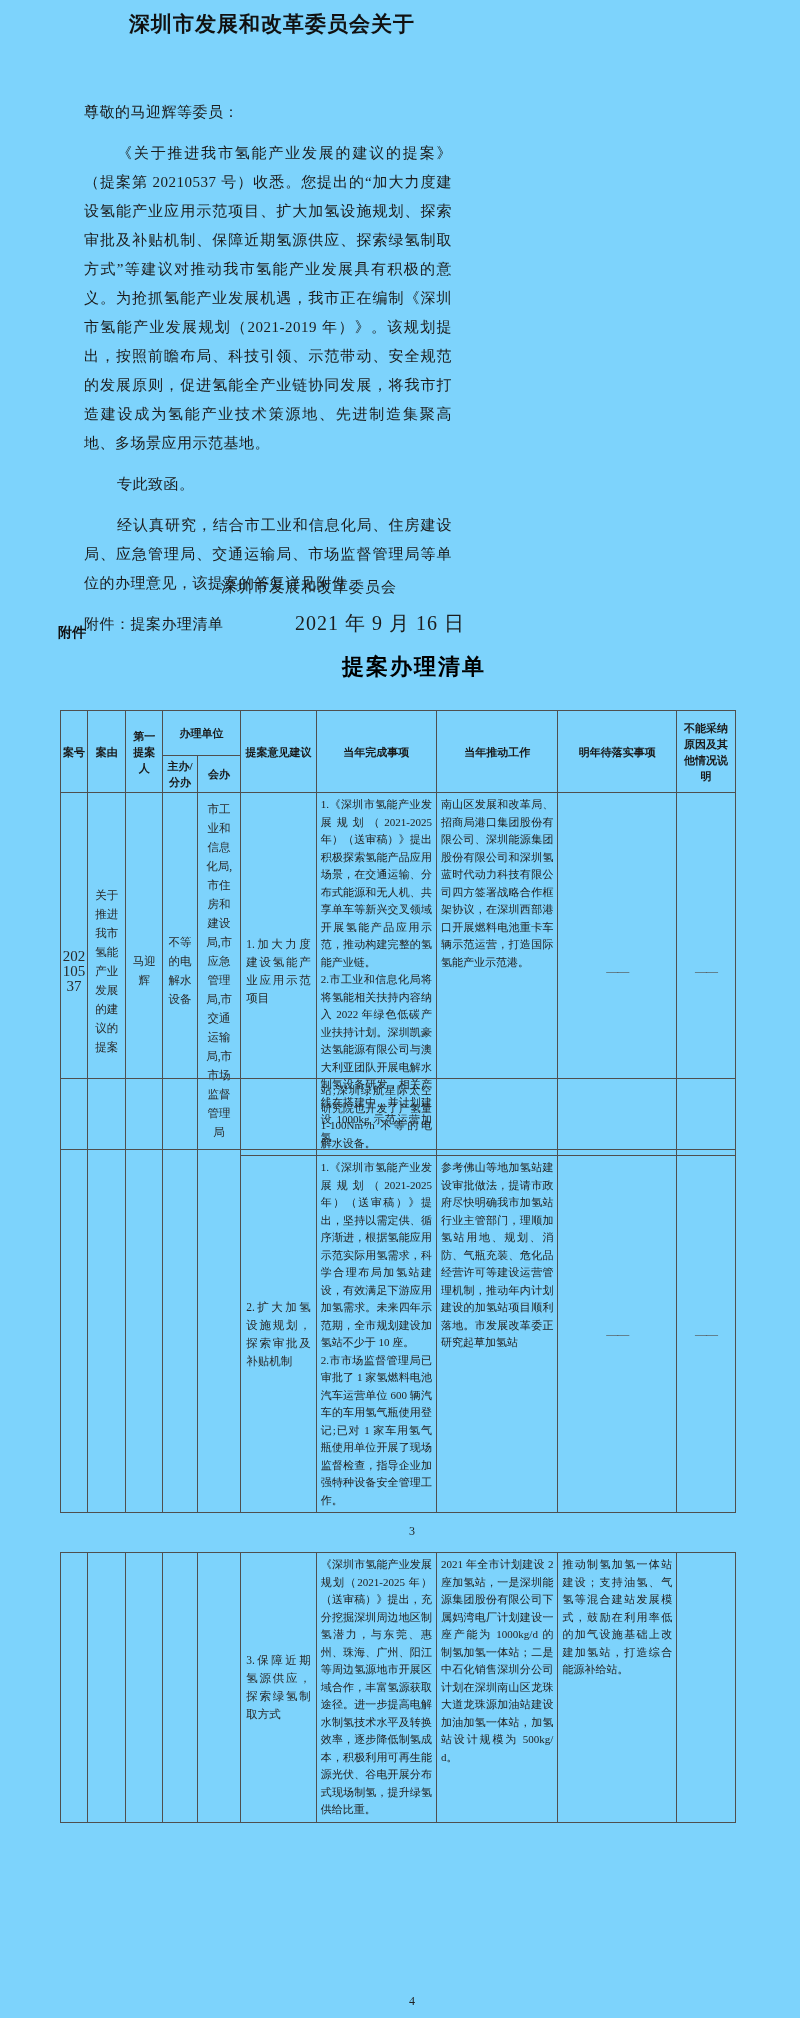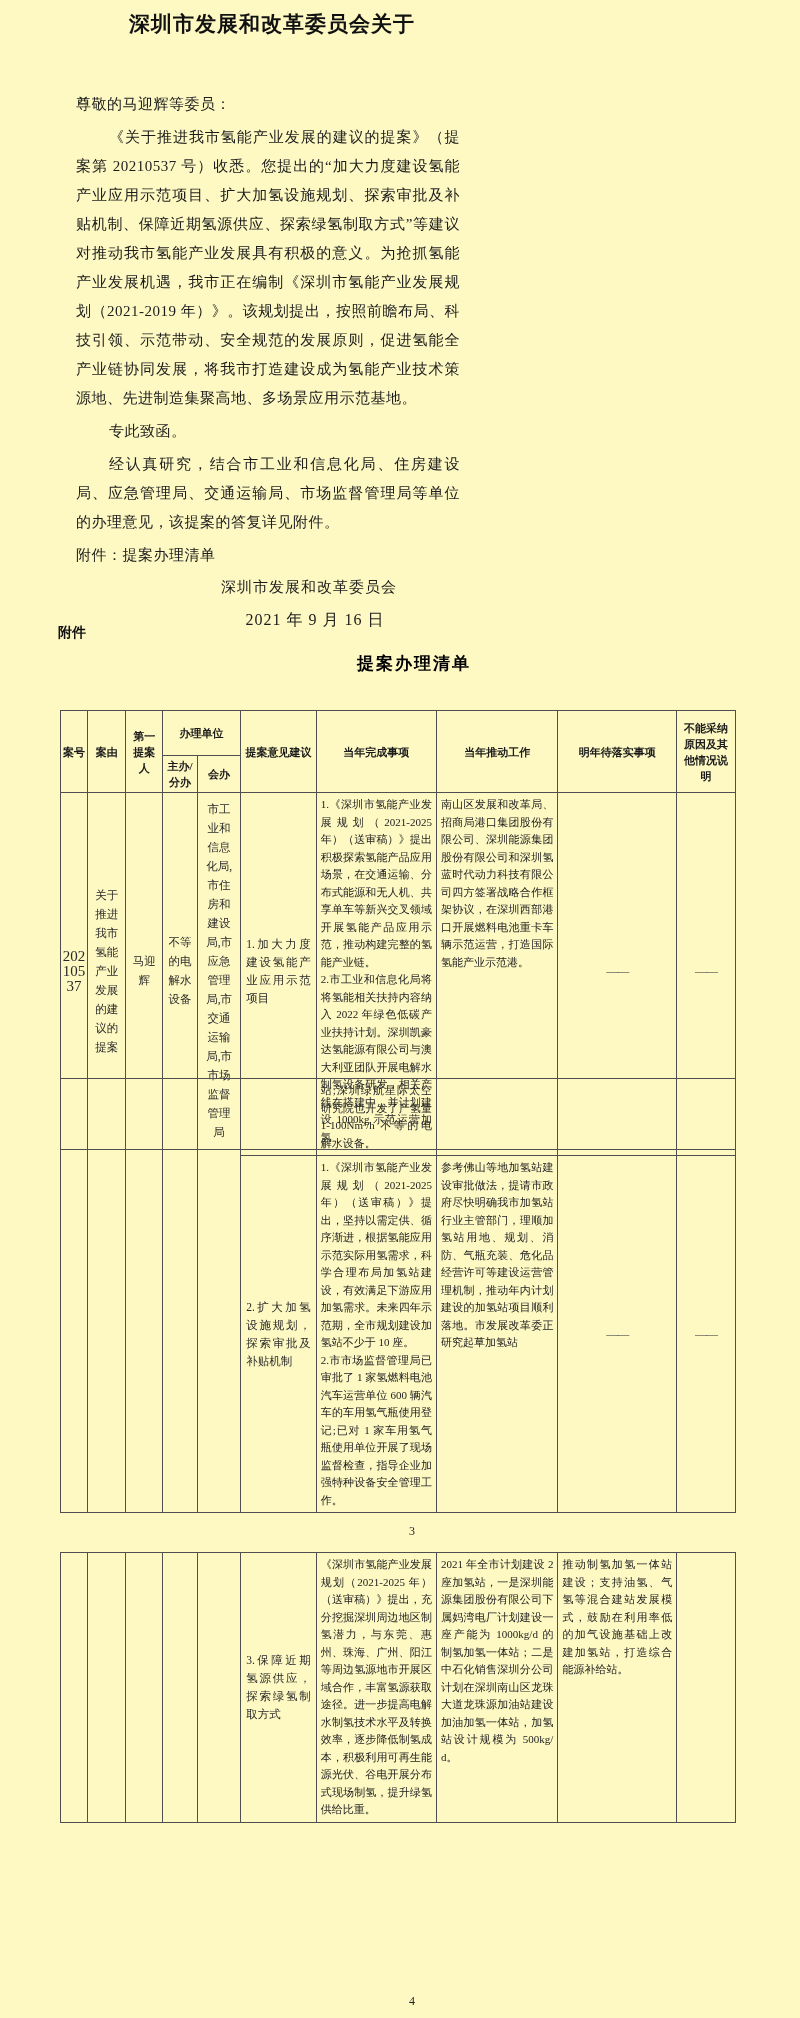--- a/index.html
+++ b/index.html
@@ -1,35 +1,35 @@
 <!DOCTYPE html>
 <html><head>
 <meta charset="utf-8">
 <style>
   html,body{margin:0;padding:0;background:#ffffff;}
   *{box-sizing:border-box;}
   .canvas{
-    position:relative;width:800px;height:2018px;margin:0 auto;background:#fef9c3;
+    position:relative;width:800px;height:2018px;margin:0 auto;background:#7dd3fc;
     font-family:"Liberation Serif","DejaVu Serif",serif;color:#1c1c1c;overflow:hidden;
   }
   
   .letter-title{position:absolute;top:10px;left:0;width:544px;text-align:center;
     font-size:21px;font-weight:bold;line-height:29px;letter-spacing:1px;color:#111;}
   .letter-body{position:absolute;top:86px;left:72px;width:392px;
     font-size:15px;line-height:29px;letter-spacing:.5px;text-align:justify;}
-  .letter-body p{margin:4px;}
+  .letter-body p{margin:12px;}
   .para{text-indent:2.2em;}
   .attach-note{margin-left:3.6em;}
   .signature{position:absolute;top:578px;left:159px;width:300px;text-align:center;
     font-size:15px;letter-spacing:1px;}
-  .sign-date{position:absolute;top:610px;left:165px;width:300px;text-align:center;
-    font-size:16px;letter-spacing:1px;}
+  .sign-date{position:absolute;top:610px;left:165px;width:300px;text-align:right;
+    font-size:20px;letter-spacing:1px;}
   .attach-label{position:absolute;top:624px;left:58px;font-size:14px;font-weight:bold;color:#111;}
   .table-title{position:absolute;top:652px;left:28px;width:772px;text-align:center;
-    font-size:17px;font-weight:bold;letter-spacing:2px;color:#000;}
+    font-size:22px;font-weight:bold;letter-spacing:2px;color:#000;}
   
   table.grid{position:absolute;left:60px;width:676px;border-collapse:collapse;table-layout:fixed;
     border:1px solid #3a3a3a;}
   table.grid th,table.grid td{border:1px solid #4f4f4f;overflow:hidden;}
   table.grid th{font-size:11px;font-weight:bold;text-align:center;vertical-align:middle;
     line-height:16px;padding:2px;color:#1a1a1a;}
   td.c{font-size:11.5px;line-height:19px;text-align:center;vertical-align:middle;
     padding:2px 5px;color:#2a2a2a;}
   td.co{padding:2px 4px;}
   td.num{font-size:15px;line-height:15px;word-break:break-all;padding:1px;}

